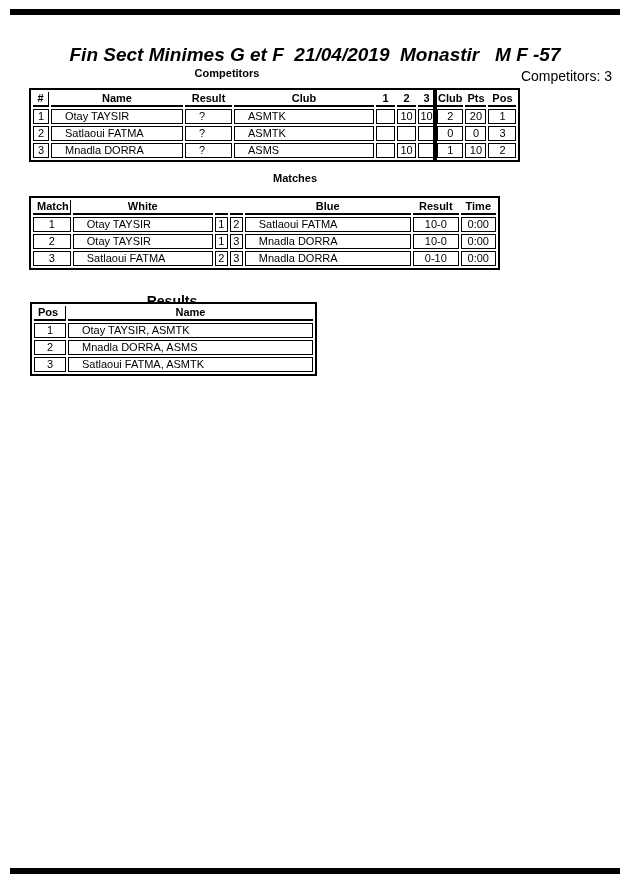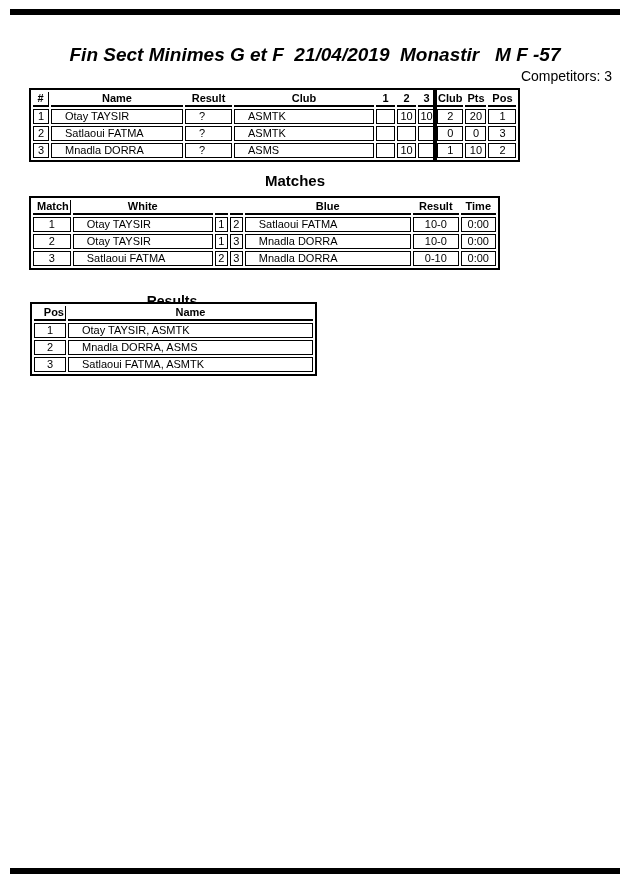--- a/index.html
+++ b/index.html
@@ -11,55 +11,56 @@
   .rule-bottom{top:868px;}
 
   .title{position:absolute;top:44px;left:0;width:630px;text-align:center;
          font-size:19px;font-weight:bold;white-space:pre;font-style:italic;}
 
   .sub-competitors{position:absolute;top:67px;left:0;width:454px;text-align:center;
          font-size:11px;font-weight:bold;}
   .comp-count{position:absolute;top:68px;right:18px;font-size:14px;}
 
   .sec-matches{position:absolute;top:172px;left:0;width:590px;text-align:center;
-         font-size:15px;font-weight:bold;}
+         font-size:11px;font-weight:bold;}
   .sec-results{position:absolute;top:293px;left:0;width:344px;text-align:center;
          font-size:14px;font-weight:bold;}
 
   .twrap{position:absolute;display:inline-block;}
   .twrap-competitors{left:29px;top:88px;}
   .twrap-matches{left:29px;top:196px;}
   .twrap-results{left:30px;top:302px;}
 
   table.tbl{border-collapse:separate;border-spacing:2px;border:2px solid #000;background:#fff;}
   .tbl th{font-size:11px;font-weight:bold;border:0;border-bottom:2px solid #000;
       padding:0 1px;height:15px;line-height:13px;text-align:center;box-sizing:border-box;
       white-space:nowrap;overflow:hidden;}
   .tbl th.sep{border-right:1px solid #000;}
-  .tbl th.hl{text-align:right;padding-left:4px;}
+  .tbl th.hl{text-align:left;padding-left:4px;}
   .tbl td{border:1px solid #000;font-size:11px;height:15px;line-height:13px;padding:0 1px;
       text-align:center;box-sizing:border-box;white-space:nowrap;overflow:hidden;}
   .tbl td.l{text-align:left;padding-left:13px;}
 
   .w16{width:16px}.w132{width:132px}.w47{width:47px}.w140{width:140px}
   .w19{width:19px}.w17{width:17px}.w22{width:22px}.w21{width:21px}.w28{width:28px}
   .w26{width:26px}.w13{width:13px}.w166{width:166px}.w46{width:46px}.w35{width:35px}
   .w32{width:32px}.w245{width:245px}
 
   .vdiv{position:absolute;left:404px;top:0;bottom:0;width:4px;background:#000;}
 </style>
 </head>
 <body>
 
 <div class="page">
 
   <div class="rule rule-top"></div>
 
   <div class="title">Fin Sect Minimes G et F  21/04/2019  Monastir   M F -57</div>
 
+  <div class="sub-competitors">Competitors</div>
   <div class="comp-count">Competitors: 3</div>
 
   <div class="twrap twrap-competitors">
     <table class="tbl">
         <thead>
           <tr>
             <th class="w16 sep">#</th>
             <th class="w132">Name</th>
             <th class="w47">Result</th>
             <th class="w140">Club</th>

